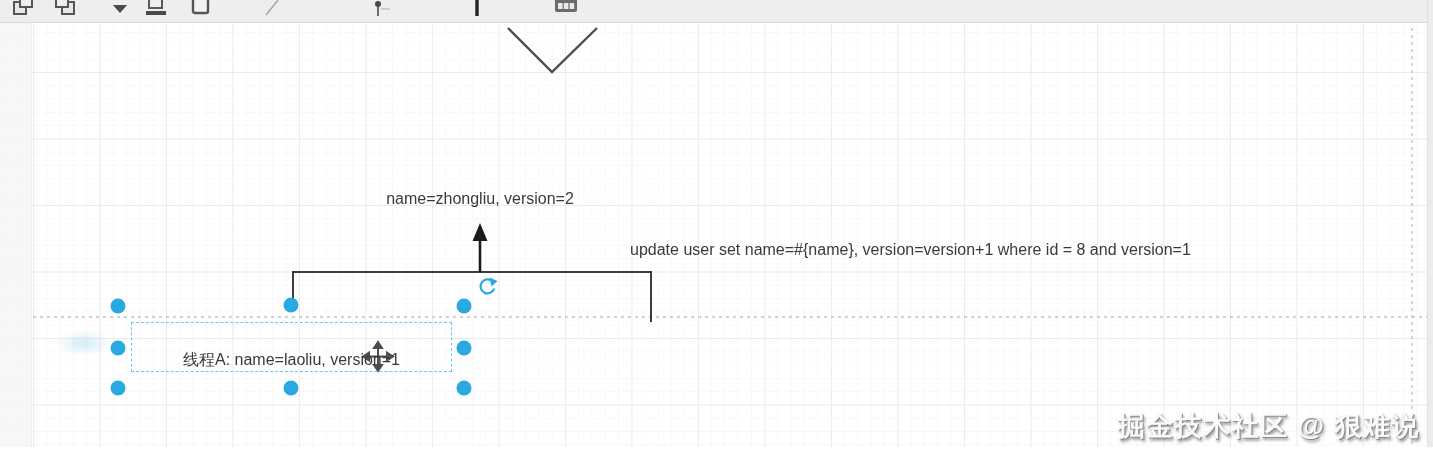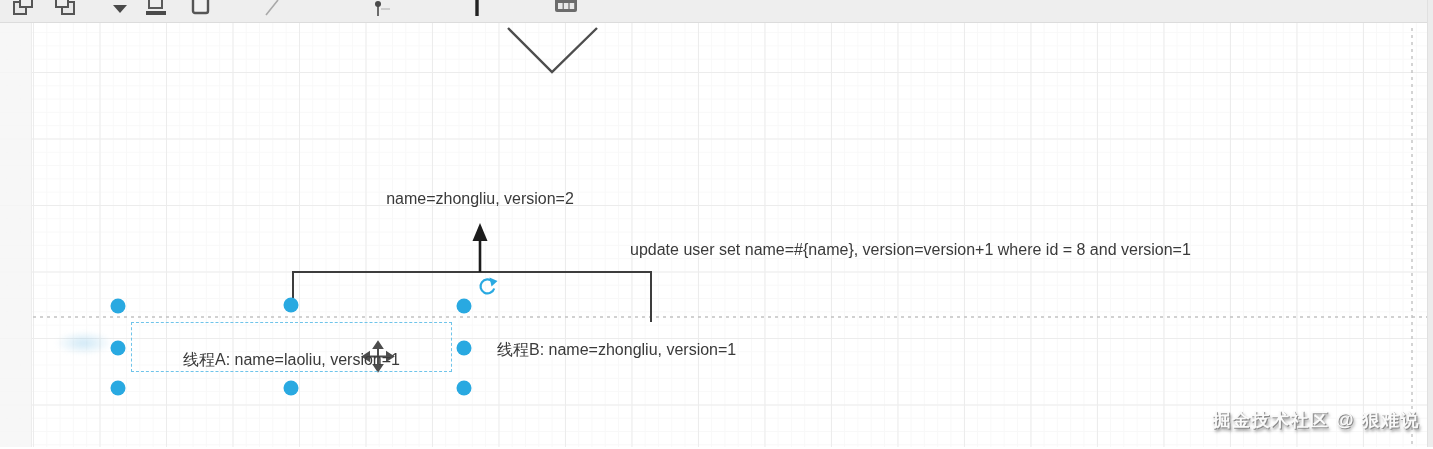--- a/index.html
+++ b/index.html
@@ -43,21 +43,21 @@
     position:absolute;left:131px;top:322px;width:319px;height:48px;
     border:1.6px dashed #6fc4ea;z-index:11;
     display:flex;align-items:flex-end;justify-content:center;
   }
   .selection-rect .dlabel-inner{
     color:#3a3a3a;font-size:16px;white-space:nowrap;
   }
   
   .watermark{
     position:absolute;right:13px;top:408px;z-index:20;
-    font-size:18px;font-weight:bold;letter-spacing:1.5px;color:#fafafa;
+    font-size:27px;font-weight:bold;letter-spacing:1.5px;color:#fafafa;
     text-shadow:1px 1px 0 rgba(130,130,130,.9),2px 3px 3px rgba(70,70,70,.55);
   }
   
   .scrollbar-track{
     position:absolute;right:0;top:0;width:5px;height:449px;
     background:#ececec;border-left:1px solid #e0e0e0;z-index:40;
   }
   .blue-smudge{
     position:absolute;left:55px;top:331px;width:58px;height:24px;z-index:5;
     background:radial-gradient(ellipse at center,rgba(150,205,235,.45),rgba(150,205,235,0) 70%);
@@ -153,19 +153,18 @@
     </g>
   </svg>
 
   <div class="dlabel lbl-result">name=zhongliu, version=2</div>
   <div class="dlabel lbl-sql">update user set name=#{name}, version=version+1 where id = 8 and version=1</div>
 
   <div class="selection-rect">
     <span class="dlabel-inner">线程A: name=laoliu, version=1</span>
   </div>
 
-  <div class="dlabel lbl-thread-b">线程B: name=zhongliu, version=1</div>
 
   <div class="watermark">掘金技术社区 @ 狠难说</div>
 
   <div class="scrollbar-track"></div>
 
 </div>
 
 </body></html>

